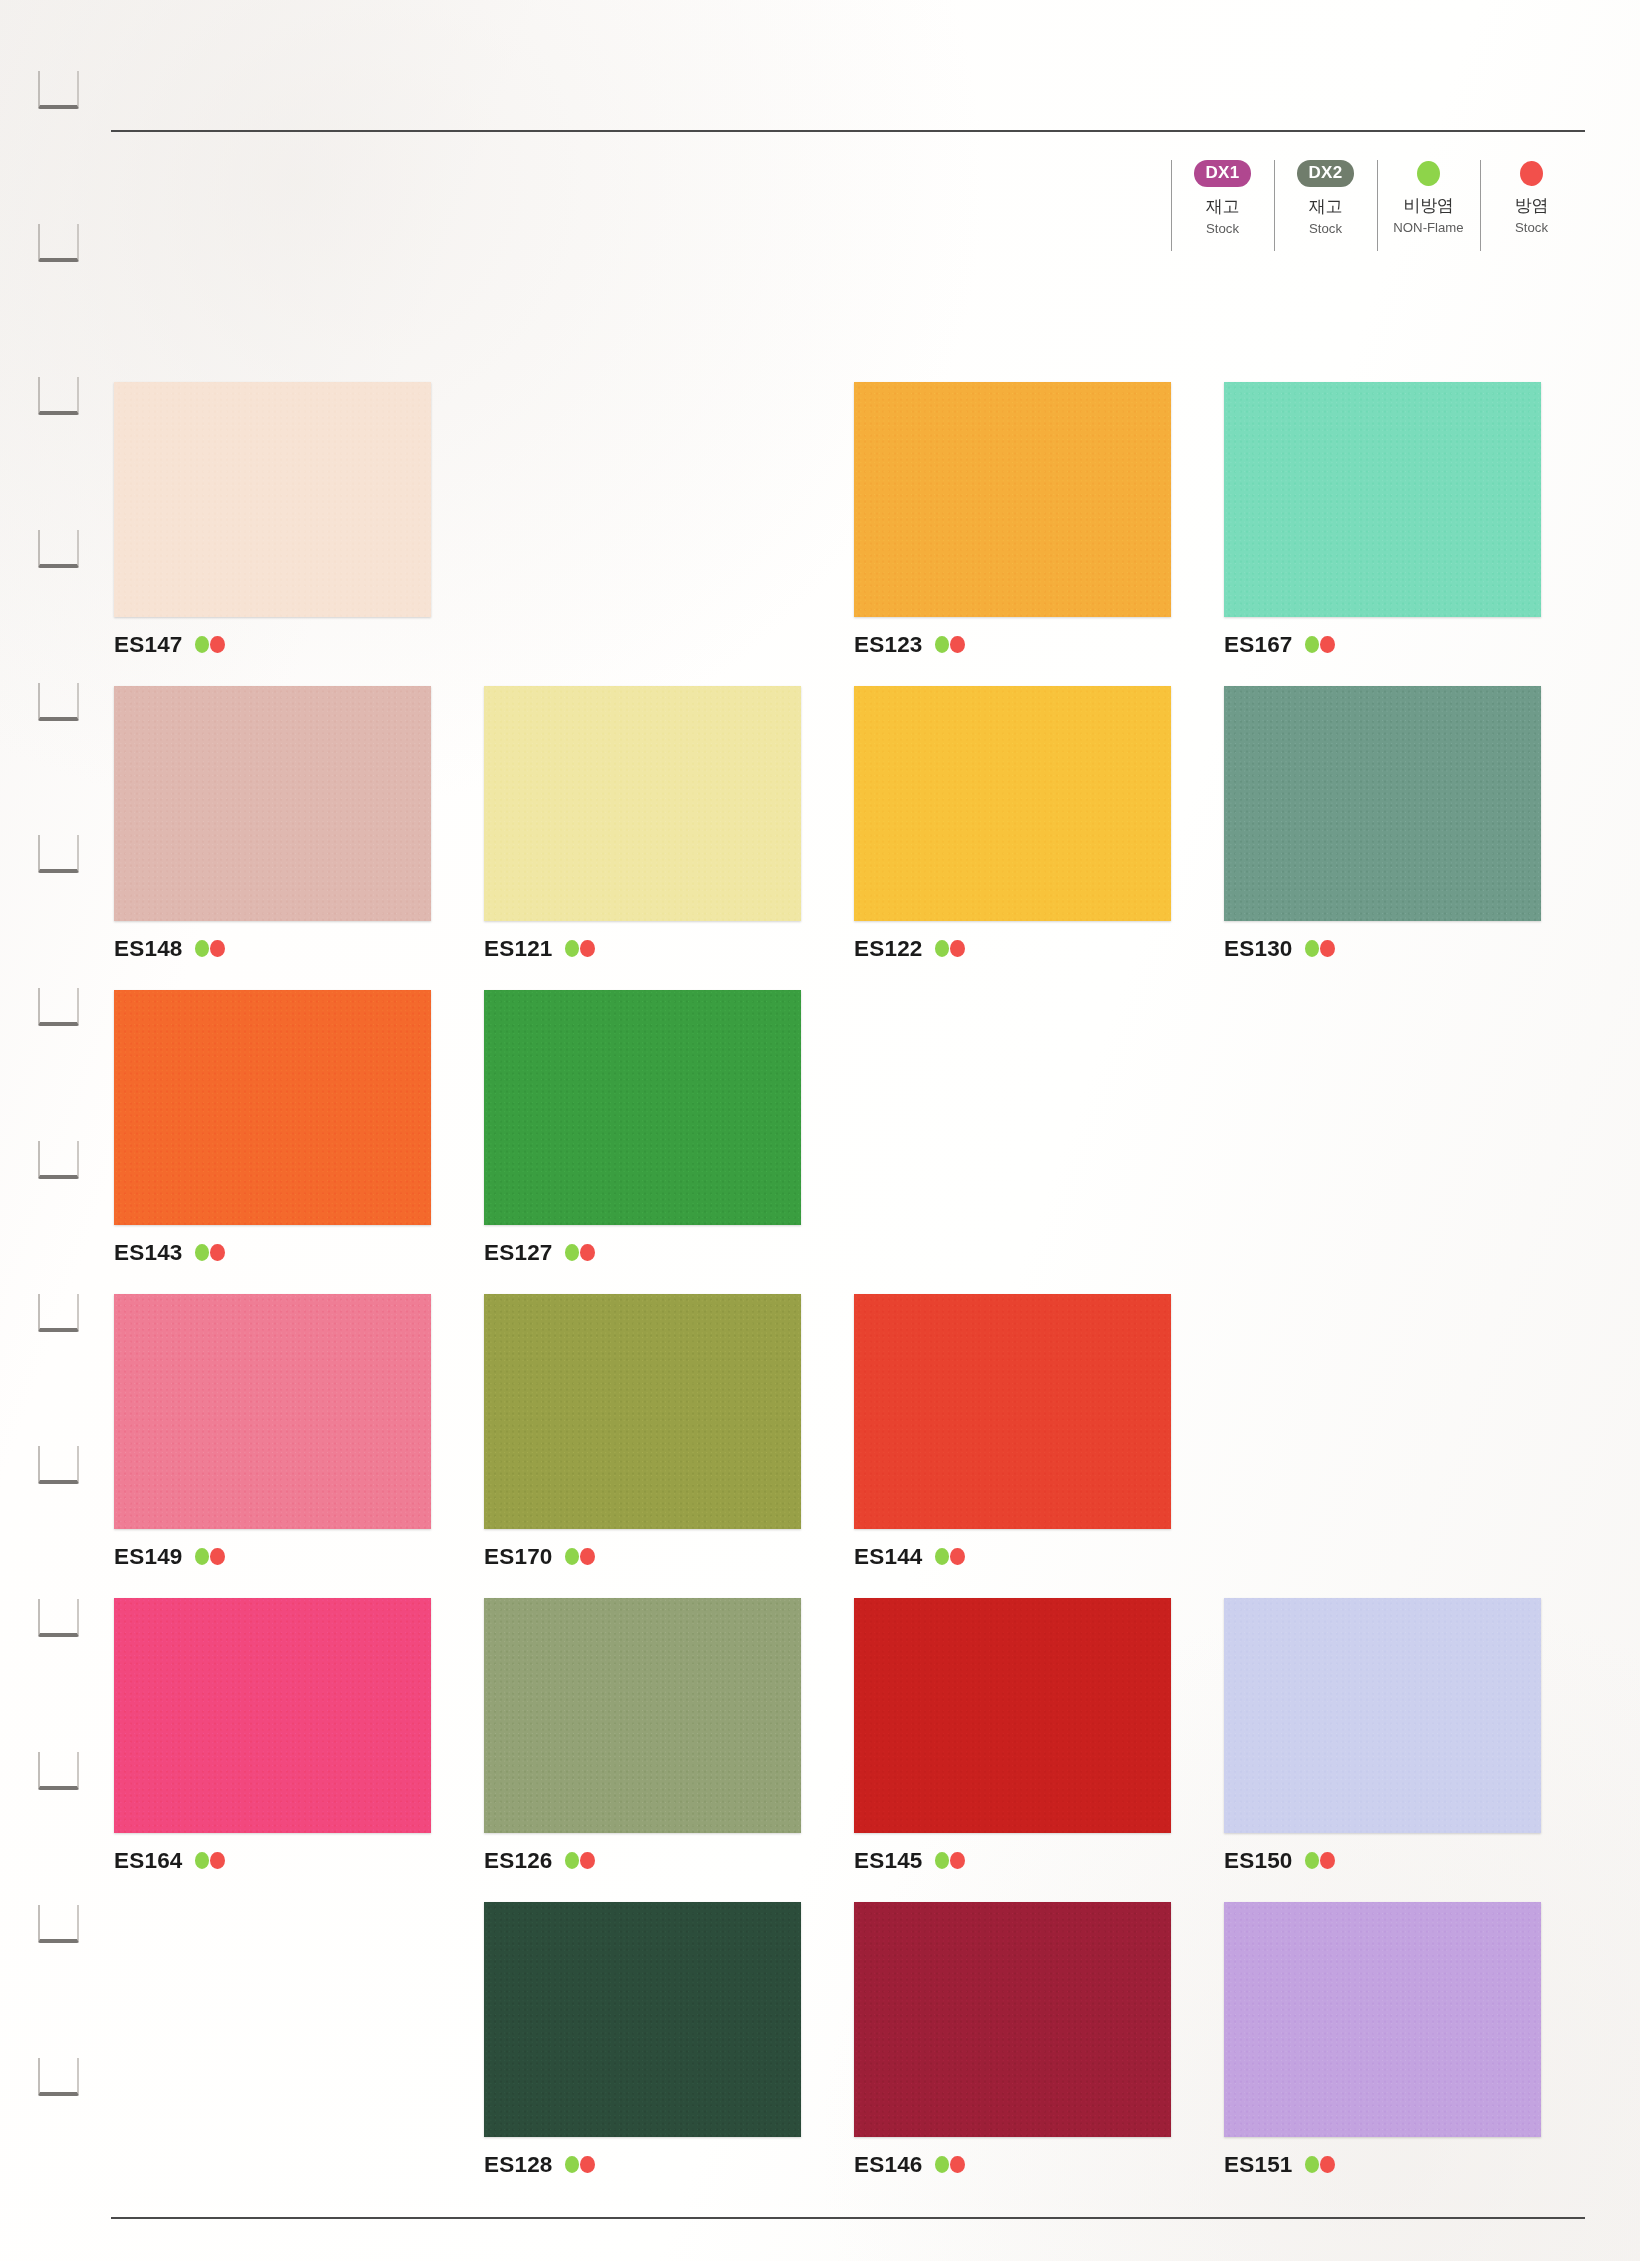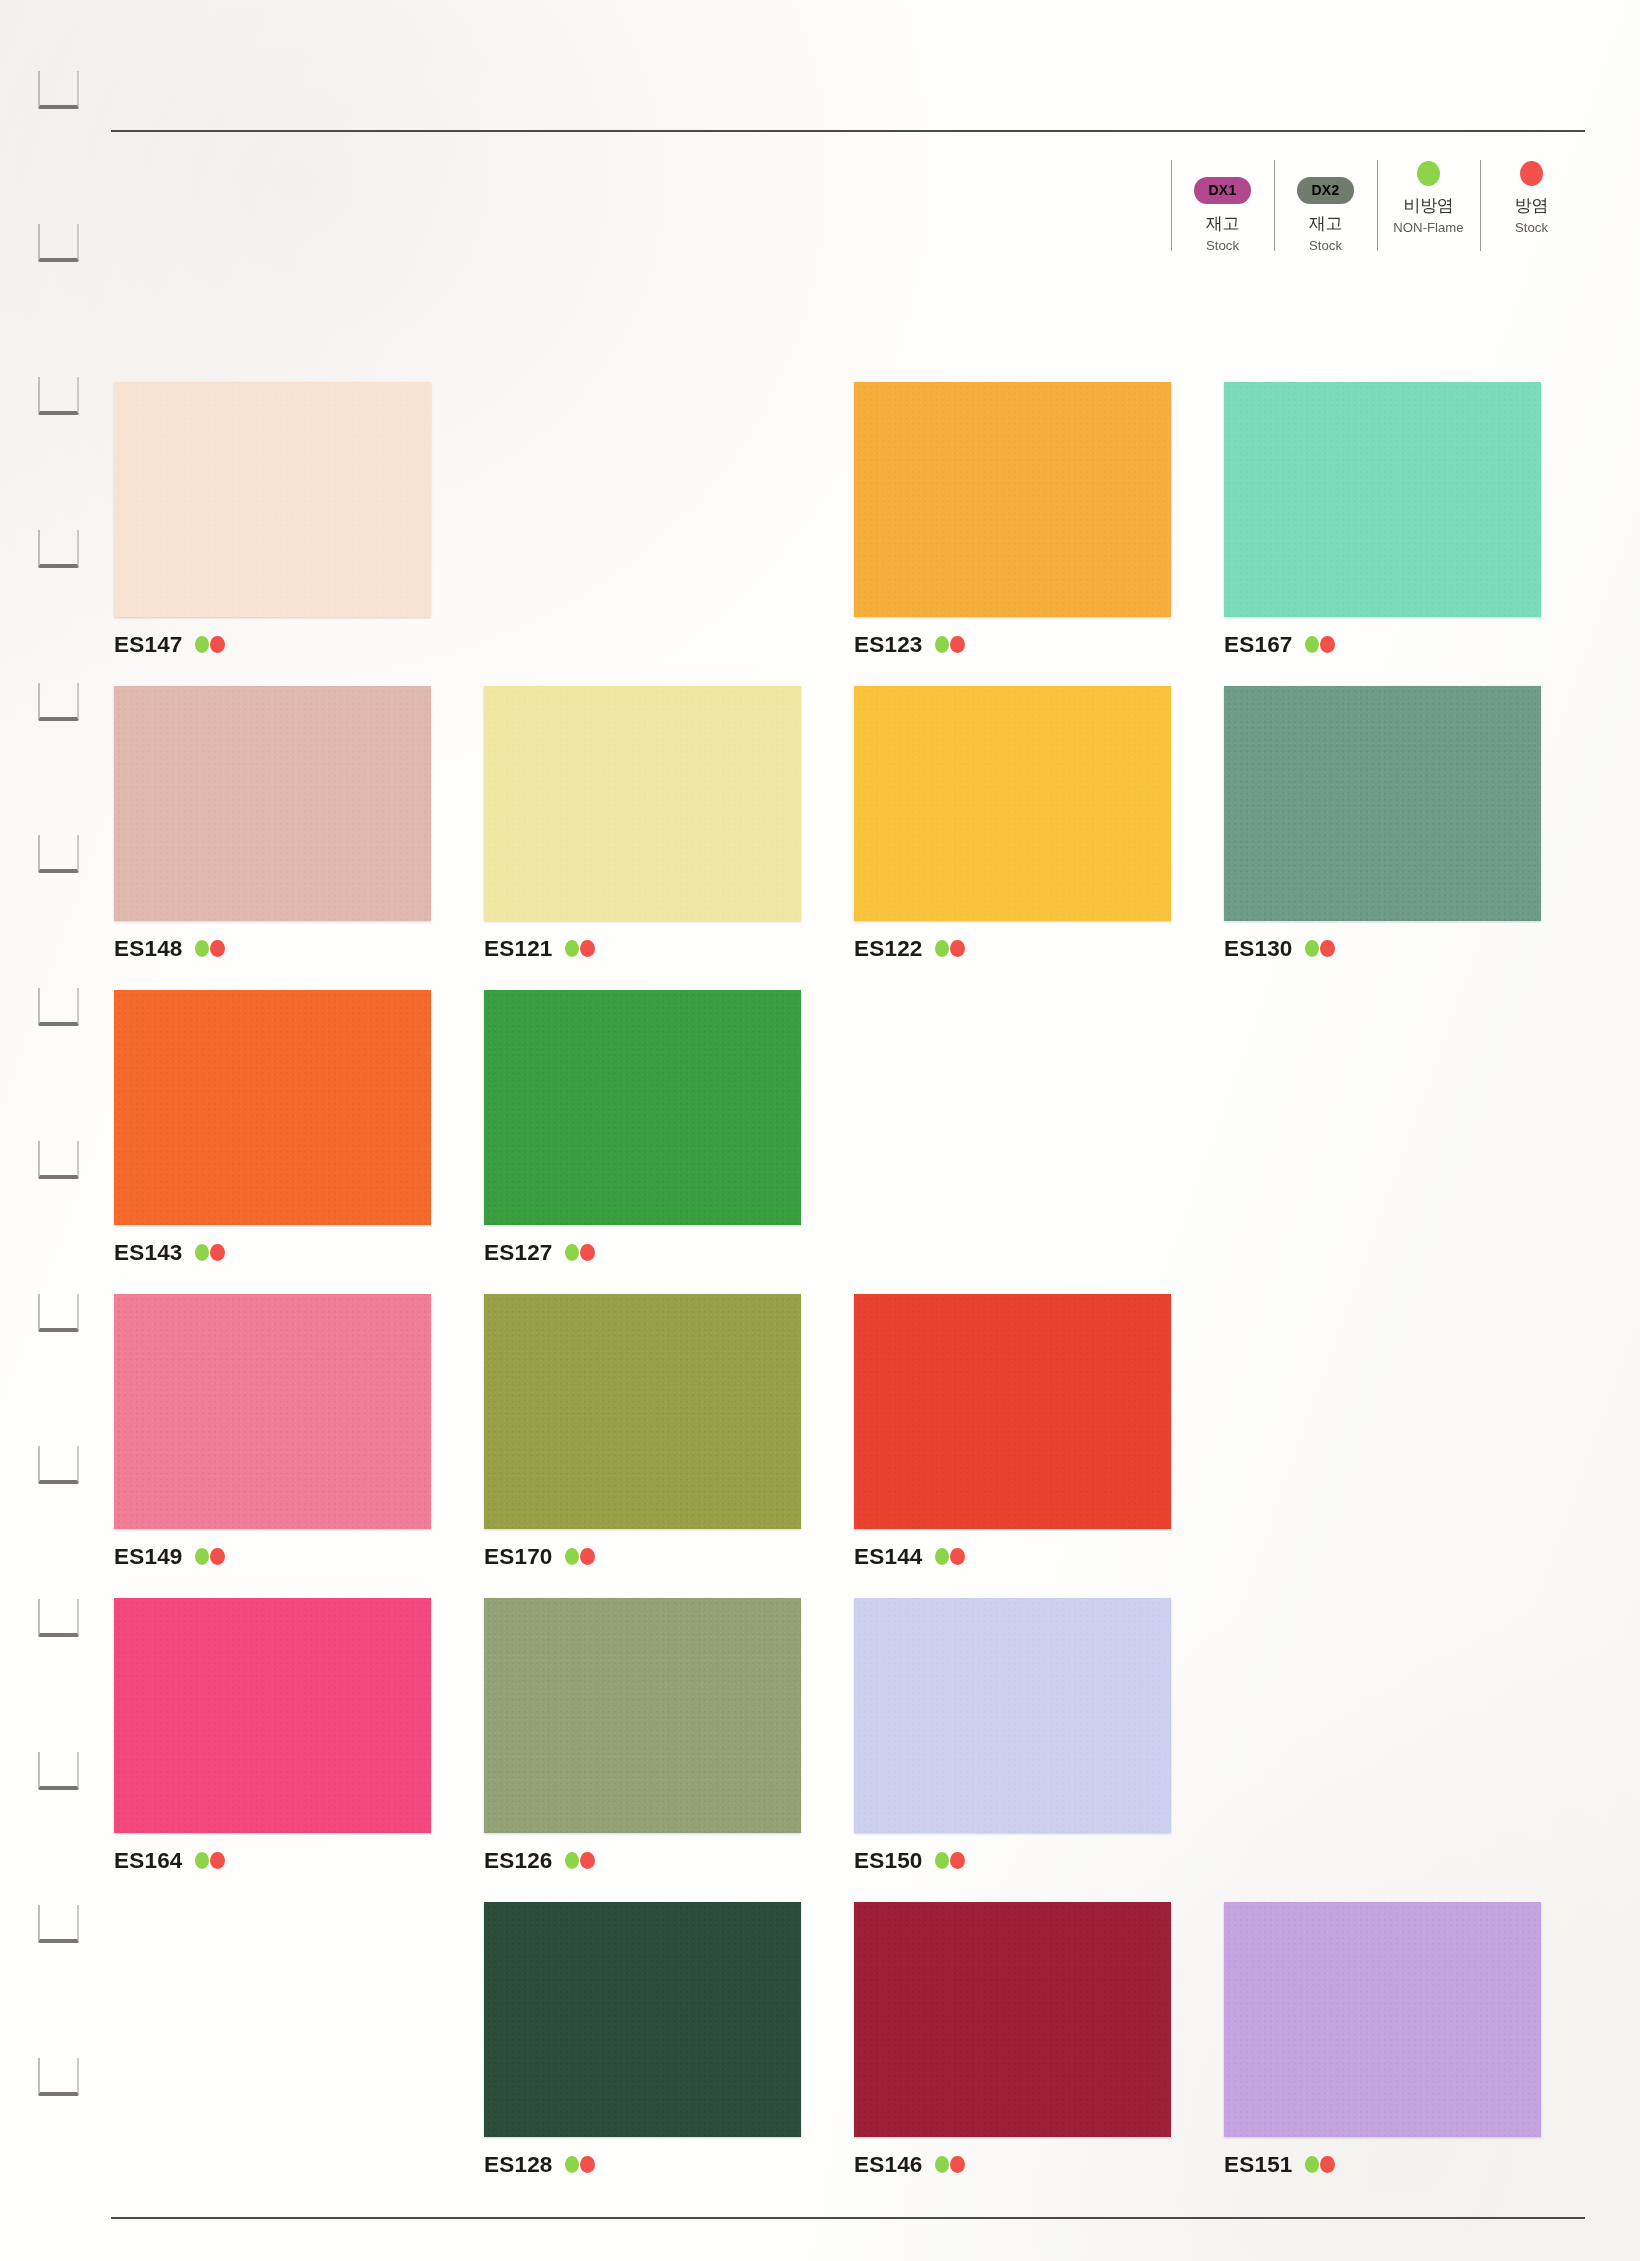--- a/index.html
+++ b/index.html
@@ -86,28 +86,28 @@
     content: "";
     position: absolute;
     left: 0; top: 1.3px;
     width: 1.3px; height: 91px;
     background: #9a9a9a;
   }
   .legend-pill {
     min-width: 57px;
     height: 26.5px;
     border-radius: 13.2px;
-    color: #000000;
-    font-size: 14px;
+    color: #ffffff;
+    font-size: 17px;
     font-weight: 700;
     letter-spacing: 0.3px;
     display: flex;
     align-items: center;
     justify-content: center;
-    margin-top: 18px;
+    margin-top: 1px;
   }
   .legend-dot {
     width: 22.5px;
     height: 25px;
     border-radius: 50%;
     margin-top: 2px;
   }
   .legend-ko {
     font-size: 17px;
     color: #333333;
@@ -383,20 +383,30 @@
         <div class="chip" style="background: rgb(147, 162, 118);"></div>
         <div class="caption">
           <span class="code">ES126</span>
           <span class="dots">
             <span class="dot" style="background: rgb(142, 212, 74);"></span>
             <span class="dot" style="background: rgb(242, 80, 75);"></span>
           </span>
         </div>
       </div>
       <div class="cell">
+        <div class="chip" style="background: rgb(201, 32, 30);"></div>
+        <div class="caption">
+          <span class="code">ES145</span>
+          <span class="dots">
+            <span class="dot" style="background: rgb(142, 212, 74);"></span>
+            <span class="dot" style="background: rgb(242, 80, 75);"></span>
+          </span>
+        </div>
+      </div>
+      <div class="cell">
         <div class="chip" style="background: rgb(204, 208, 238);"></div>
         <div class="caption">
           <span class="code">ES150</span>
           <span class="dots">
             <span class="dot" style="background: rgb(142, 212, 74);"></span>
             <span class="dot" style="background: rgb(242, 80, 75);"></span>
           </span>
         </div>
       </div>
     </div>

